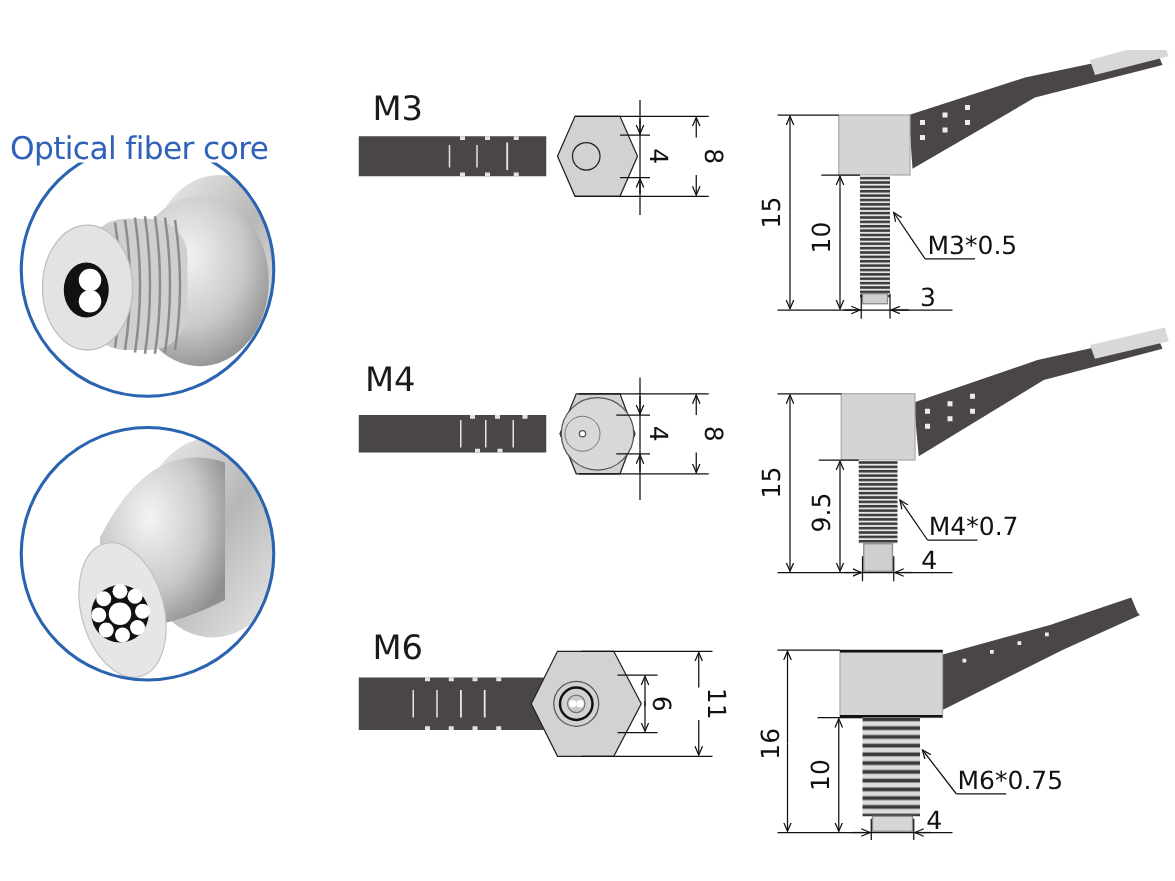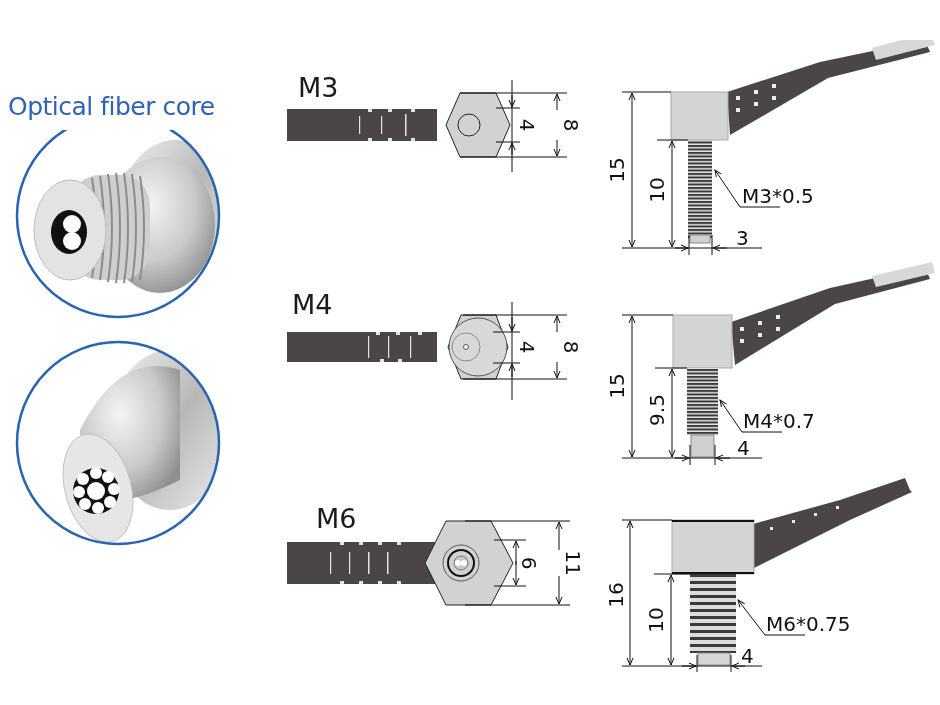--- a/index.html
+++ b/index.html
@@ -1,18 +1,18 @@
 <!DOCTYPE html>
 <html><head>
 <meta charset="utf-8">
 <style>
   html, body { margin:0; padding:0; background:#ffffff; }
   body { width:940px; height:705px; position:relative; overflow:hidden;
          font-family:"Liberation Sans", "DejaVu Sans", sans-serif; }
-  .title { position:absolute; left:8px; top:92px; font-size:25px; color:#2f62b8;
+  .title { position:absolute; left:8px; top:104px; font-size:25px; color:#2f62b8;
            font-family:"DejaVu Sans", sans-serif; letter-spacing:-0.5px; font-weight:500; }
   svg text { font-family:"DejaVu Sans", sans-serif; fill:#111; }
   .model { position:absolute; font-size:27px; color:#1b1b1b;
            font-family:"DejaVu Sans", sans-serif; }
 </style>
 </head>
 <body>
 
 <div class="title">Optical fiber core</div>
 
@@ -81,21 +81,21 @@
             <circle cx="96" cy="361" r="9"></circle>
         </g>
       </g>
     </g>
     <circle cx="118" cy="313" r="101" fill="none" stroke="#2a64b0" stroke-width="2.5"></circle>
   </g>
 </svg>
 
 <div class="model" style="left:298px;top:72px">M3</div>
 <div class="model" style="left:292px;top:289px">M4</div>
-<div class="model" style="left:316px;top:503px">M6</div>
+<div class="model" style="left:298px;top:503px">M6</div>
 
 <svg width="310" height="660" style="position:absolute;left:280px;top:40px">
   <defs>
     <marker id="ar" markerWidth="8" markerHeight="8" refX="7" refY="4" orient="auto">
       <path d="M0,1 L7,4 L0,7" fill="none" stroke="#111" stroke-width="1"></path>
     </marker>
   </defs>
 
   <g>
     <rect x="7" y="69" width="150" height="32" fill="#4a4646"></rect>

